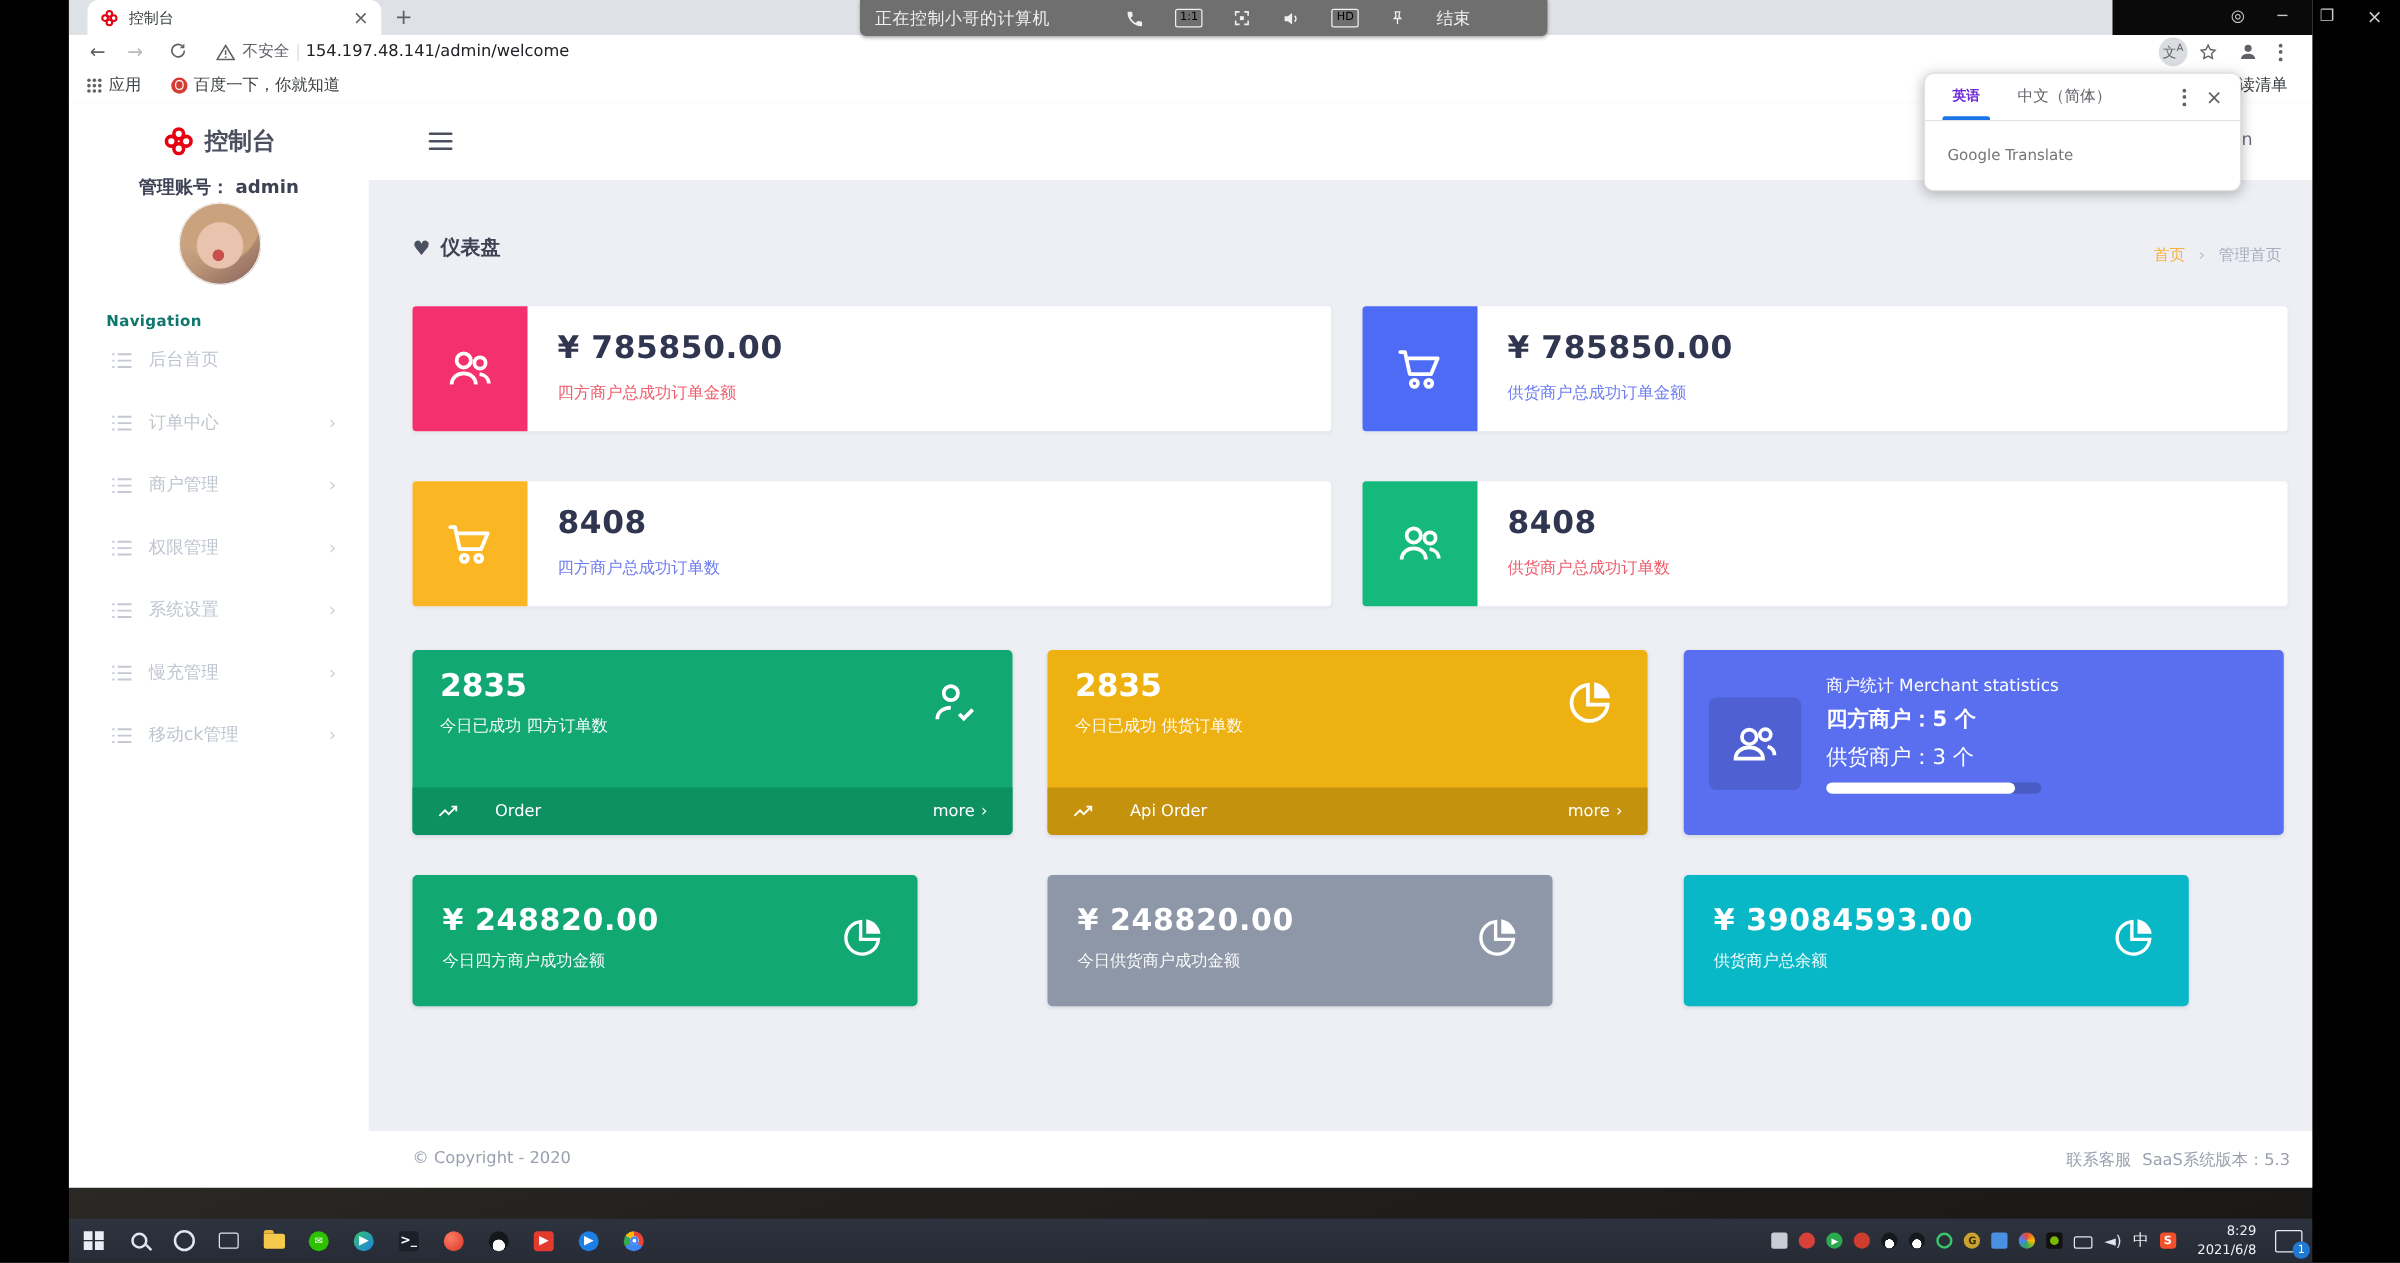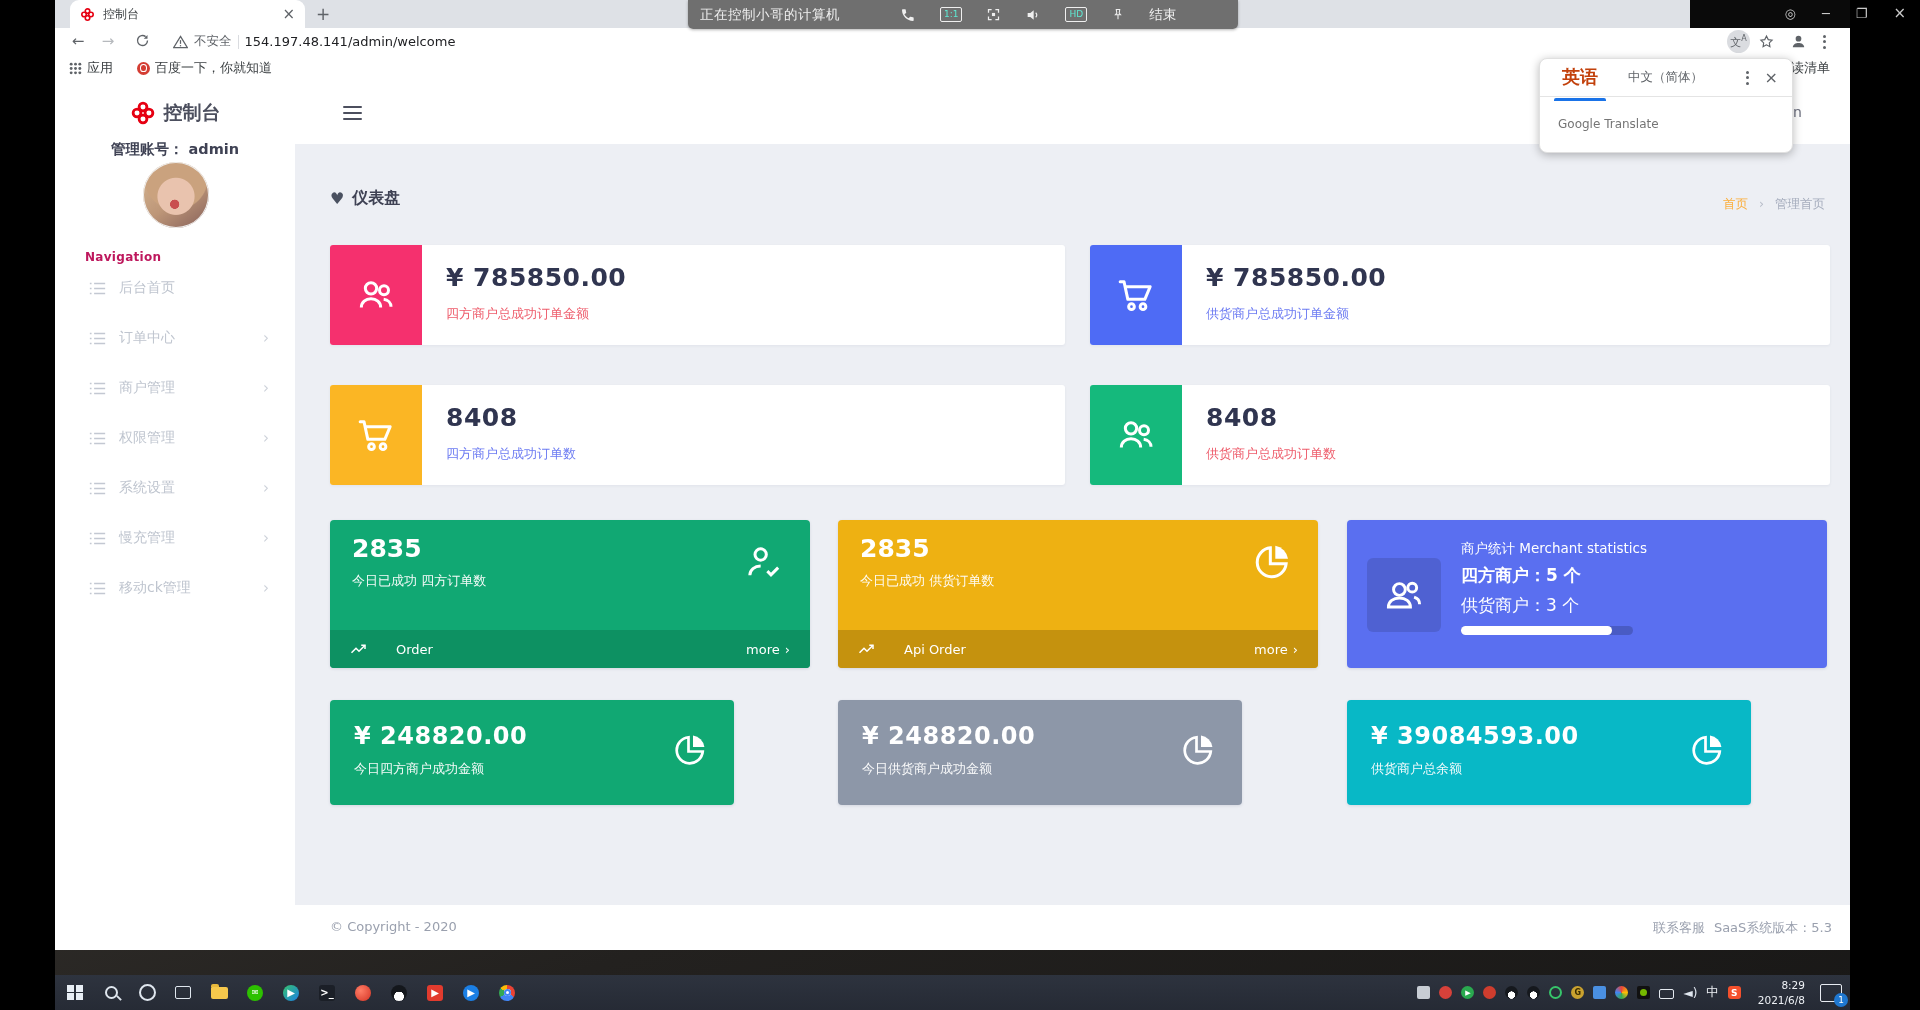--- a/index.html
+++ b/index.html
@@ -33,49 +33,49 @@
   .url-text{font-size:13px;color:#202124;}
   .omni-ico{position:absolute;top:2px;width:23px;height:23px;display:flex;align-items:center;justify-content:center;color:#5f6368;}
   .translate-active{background:#dadce0;border-radius:50%;}
   .bookmarksbar{position:absolute;left:0;top:55px;width:1795px;height:27px;background:#fff;border-bottom:1px solid #eceef0;}
   .bm-item{position:absolute;top:4px;display:flex;align-items:center;gap:5px;font-size:13px;color:#3c4043;}
 
   
   .remotebar{left:688px;top:0;width:550px;height:29px;background:rgba(104,104,104,.95);z-index:45;
     border-radius:0 0 5px 5px;display:flex;align-items:center;color:#efefef;box-shadow:0 1px 3px rgba(0,0,0,.3);}
   .rb-title{font-size:13.5px;margin-left:12px;letter-spacing:.5px;}
-  .rb-ic{margin-left:24px;display:flex;align-items:center;justify-content:center;color:#5eead4;}
+  .rb-ic{margin-left:24px;display:flex;align-items:center;justify-content:center;color:#000000;}
   .rb-box{border:1px solid #efefef;border-radius:2px;font-size:9px;padding:1px 3px;line-height:11px;}
   .rb-end{font-size:13.5px;margin-left:24px;}
 
   
   .winctl{left:1745px;top:0;width:175px;height:26px;z-index:46;display:flex;align-items:center;justify-content:flex-end;gap:26px;padding-right:14px;box-sizing:border-box;color:#c9c9c9;}
   .winctl span{font-size:13px;line-height:1;}
 
   
   .tpopup{left:1539px;top:58px;width:252px;height:93px;background:#fff;z-index:50;border-radius:8px;
     box-shadow:0 2px 10px rgba(0,0,0,.28);border:1px solid #e0e0e0;}
   .tp-tabs{position:absolute;left:0;top:0;width:100%;height:37px;border-bottom:1px solid #e4e4e4;display:flex;align-items:center;}
-  .tp-tab-en{margin-left:22px;font-size:18px;color:#c2410c;font-weight:bold;position:relative;padding-bottom:2px;}
+  .tp-tab-en{margin-left:22px;font-size:11px;color:#6d28d9;font-weight:bold;position:relative;padding-bottom:2px;}
   .tp-tab-en::after{content:"";position:absolute;left:-8px;right:-8px;bottom:-10px;height:3px;background:#1a73e8;border-radius:2px 2px 0 0;}
   .tp-tab-zh{margin-left:30px;font-size:12.5px;color:#5f6368;}
   .tp-kebab{margin-left:auto;display:flex;flex-direction:column;gap:2.5px;padding:0 4px;}
   .tp-kebab i{width:3px;height:3px;border-radius:50%;background:#5f6368;}
   .tp-close{margin:0 14px 0 12px;color:#5f6368;font-size:16px;}
   .tp-brand{position:absolute;left:18px;top:58px;font-size:12px;color:#757575;}
   .logo-row{position:absolute;left:0;top:18px;width:100%;text-align:center;}
   .logo-text{font-size:19px;color:#4c4f5e;font-weight:bold;vertical-align:middle;margin-left:8px;}
   .acct-row{position:absolute;left:0;top:58px;width:100%;text-align:center;font-size:14.5px;color:#3f4254;font-weight:bold;}
   .avatar{position:absolute;left:88px;top:80px;width:66px;height:66px;border-radius:50%;
     background:radial-gradient(circle at 48% 64%,#c94f4f 0 8%,transparent 9%),
       radial-gradient(circle at 50% 52%,#e9c3ae 0 38%,transparent 40%),
       radial-gradient(circle at 50% 24%,#caa27e 0 52%,transparent 54%),
       linear-gradient(145deg,#d8b893 0%,#bd9678 55%,#86605a 100%);
     box-shadow:0 0 0 1px #eee inset;}
-  .nav-label{position:absolute;left:30px;top:168px;font-size:12px;color:#be185d;font-weight:bold;letter-spacing:.3px;}
+  .nav-label{position:absolute;left:30px;top:168px;font-size:12px;color:#0f766e;font-weight:bold;letter-spacing:.3px;}
   .nav-item{position:absolute;left:0;width:240px;height:40px;display:flex;align-items:center;color:#bfc5cf;font-size:14px;}
   .nav-ico{margin-left:34px;width:17px;height:15px;}
   .nav-text{margin-left:13px;flex:1;}
   .nav-chev{margin-right:26px;font-size:15px;color:#ccd1d9;}
 
   .topbar{left:295px;top:82px;width:1555px;height:62px;background:#fff;z-index:3;}
   .hamburger{position:absolute;left:48px;top:24px;width:19px;height:14px;display:flex;flex-direction:column;justify-content:space-between;}
   .hamburger i{height:2px;background:#4c4f5e;border-radius:1px;}
   .tb-user{position:absolute;right:48px;top:22px;font-size:14px;color:#6c6f7e;}
 

